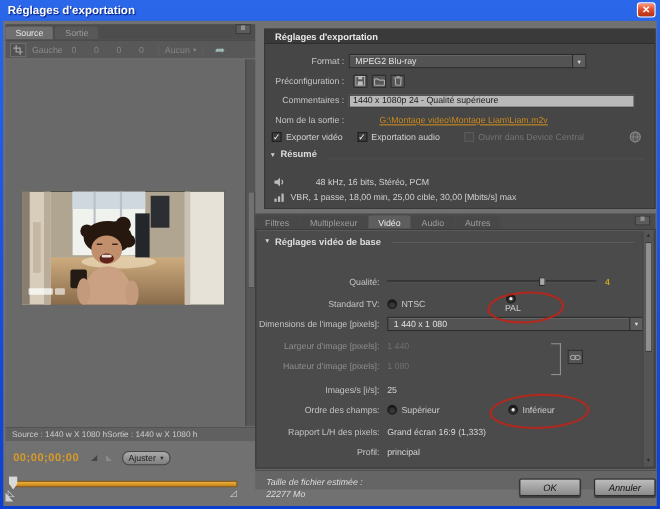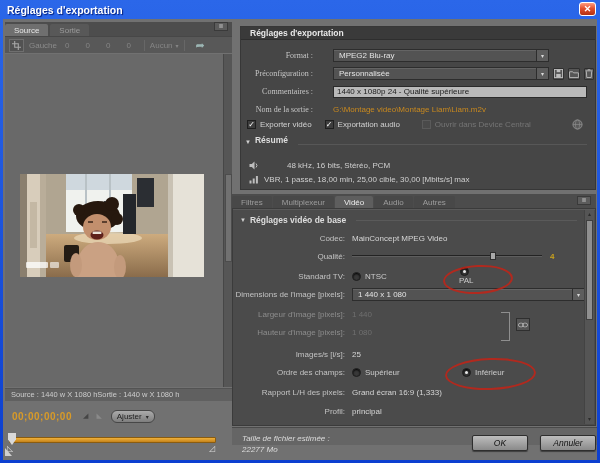--- a/index.html
+++ b/index.html
@@ -47,31 +47,31 @@
   .tl-playhead{position:absolute;left:3px;top:0;width:8px;height:12px;background:#d9d9d9;
                clip-path:polygon(0 0,100% 0,100% 55%,50% 100%,0 55%);cursor:grab;}
   .tl-tri{position:absolute;top:11px;font-size:8px;color:#d6d6d6;cursor:pointer;}
   .tl-zoom-handle{position:absolute;left:0;top:15px;width:0;height:0;border-left:7px solid #cfcfcf;border-top:8px solid transparent;}
   
   .right-panel{position:absolute;left:229px;top:0;width:365px;height:441px;}
   .export-section{position:absolute;left:8px;top:7px;width:356px;height:164px;background:#464646;border:1px solid #373737;box-shadow:inset 0 1px 0 #585858;}
   .sec-header{height:13px;background:#3a3a3a;border-bottom:1px solid #2e2e2e;color:#e8e8e8;font-size:8.5px;font-weight:bold;
               line-height:13px;padding-left:9px;}
   .erow{position:absolute;left:4px;right:8px;height:15px;display:flex;align-items:center;font-size:8px;}
-  .elabel{flex:0 0 68px;display:flex;justify-content:flex-end;white-space:nowrap;color:#c6c6c6;margin-right:20px;font-family:Liberation Serif, serif;}
+  .elabel{flex:0 0 68px;display:flex;justify-content:flex-end;white-space:nowrap;color:#c6c6c6;margin-right:4px;}
   .dropdown{position:relative;height:13px;background:#535353;border:1px solid #2d2d2d;box-shadow:inset 0 1px 0 #646464;
             display:flex;align-items:center;color:#e3e3e3;padding-left:5px;cursor:pointer;}
   .dd-btn{position:absolute;right:0;top:0;bottom:0;width:12px;background:#5d5d5d;border-left:1px solid #2d2d2d;
           display:flex;align-items:center;justify-content:center;font-size:6px;color:#d8d8d8;}
   .dd-w216{width:216px;flex:none;}
   .preset-btn{width:13px;height:12px;background:#565656;border:1px solid #2f2f2f;border-radius:1px;margin-left:4px;
               display:flex;align-items:center;justify-content:center;cursor:pointer;}
   .comments-input{width:260px;height:12px;background:#b9b9b9;border:1px solid #2a2a2a;color:#1c1c1c;font-size:8px;
                   padding:0 3px;font-family:"Liberation Sans",sans-serif;}
-  .out-link{color:#c9891e;cursor:pointer;white-space:nowrap;}
+  .out-link{color:#c9891e;text-decoration:underline;cursor:pointer;white-space:nowrap;margin-left:28px;}
   .checkbox{width:9px;height:9px;background:#3d3d3d;border:1px solid #1f1f1f;color:#fff;font-size:8px;line-height:8px;
             text-align:center;margin-right:4px;cursor:pointer;}
   .checkbox.dim{background:#4a4a4a;border-color:#5a5a5a;color:transparent;cursor:default;}
   .cklabel{color:#d2d2d2;}
   .cklabel.dim{color:#757575;}
   .globe{position:absolute;right:4px;top:2px;}
   .sum-header{display:flex;align-items:flex-end;gap:4px;font-size:8.5px;font-weight:bold;color:#dedede;}
   .sum-header .line{flex:1;height:1px;background:#393939;border-bottom:1px solid #575757;margin-left:6px;}
   .tri-collapse{font-size:6px;color:#cfcfcf;}
   .sumrow{position:absolute;left:8px;right:8px;height:13px;display:flex;align-items:center;gap:5px;font-size:8px;color:#d0d0d0;white-space:nowrap;}
@@ -241,24 +241,20 @@
         <div class="erow" style="top:21px;">
           <span class="elabel">Format :</span>
           <span class="dropdown dd-w216">
             <span>MPEG2 Blu-ray</span>
             <span class="dd-btn">▾</span>
           </span>
         </div>
 
         <div class="erow" style="top:39px;">
           <span class="elabel">Préconfiguration :</span>
-          <span class="dropdown dd-w216">
-            <span>Personnalisée</span>
-            <span class="dd-btn">▾</span>
-          </span>
           <span class="preset-btn">
             <svg width="9" height="9" viewBox="0 0 10 10">
               <rect x="0.5" y="0.5" width="9" height="9" fill="none" stroke="#bdbdbd"></rect>
               <rect x="3" y="0.5" width="4" height="3" fill="#bdbdbd"></rect>
               <rect x="2.5" y="5.5" width="5" height="4" fill="#bdbdbd"></rect>
             </svg>
           </span>
           <span class="preset-btn">
             <svg width="10" height="8" viewBox="0 0 11 9">
               <path d="M0.5,2 H4 L5,3.2 H10.5 V8.5 H0.5 Z" fill="none" stroke="#bdbdbd"></path>
@@ -339,24 +335,20 @@
         <span class="rp-panel-menu">≣</span>
       </div>
 
       <div class="tab-panel">
         <div class="vsec-header">
           <span class="tri-collapse">▼</span>
           <span>Réglages vidéo de base</span>
           <span class="line"></span>
         </div>
 
-        <div class="vrow" style="top:22px;">
-          <span class="vlabel">Codec:</span>
-          <span class="vvalue">MainConcept MPEG Video</span>
-        </div>
 
         <div class="vrow" style="top:40px;">
           <span class="vlabel">Qualité:</span>
           <span class="slider">
             <span class="track"></span>
             <span class="handle"></span>
           </span>
           <span class="qval">4</span>
         </div>
 

